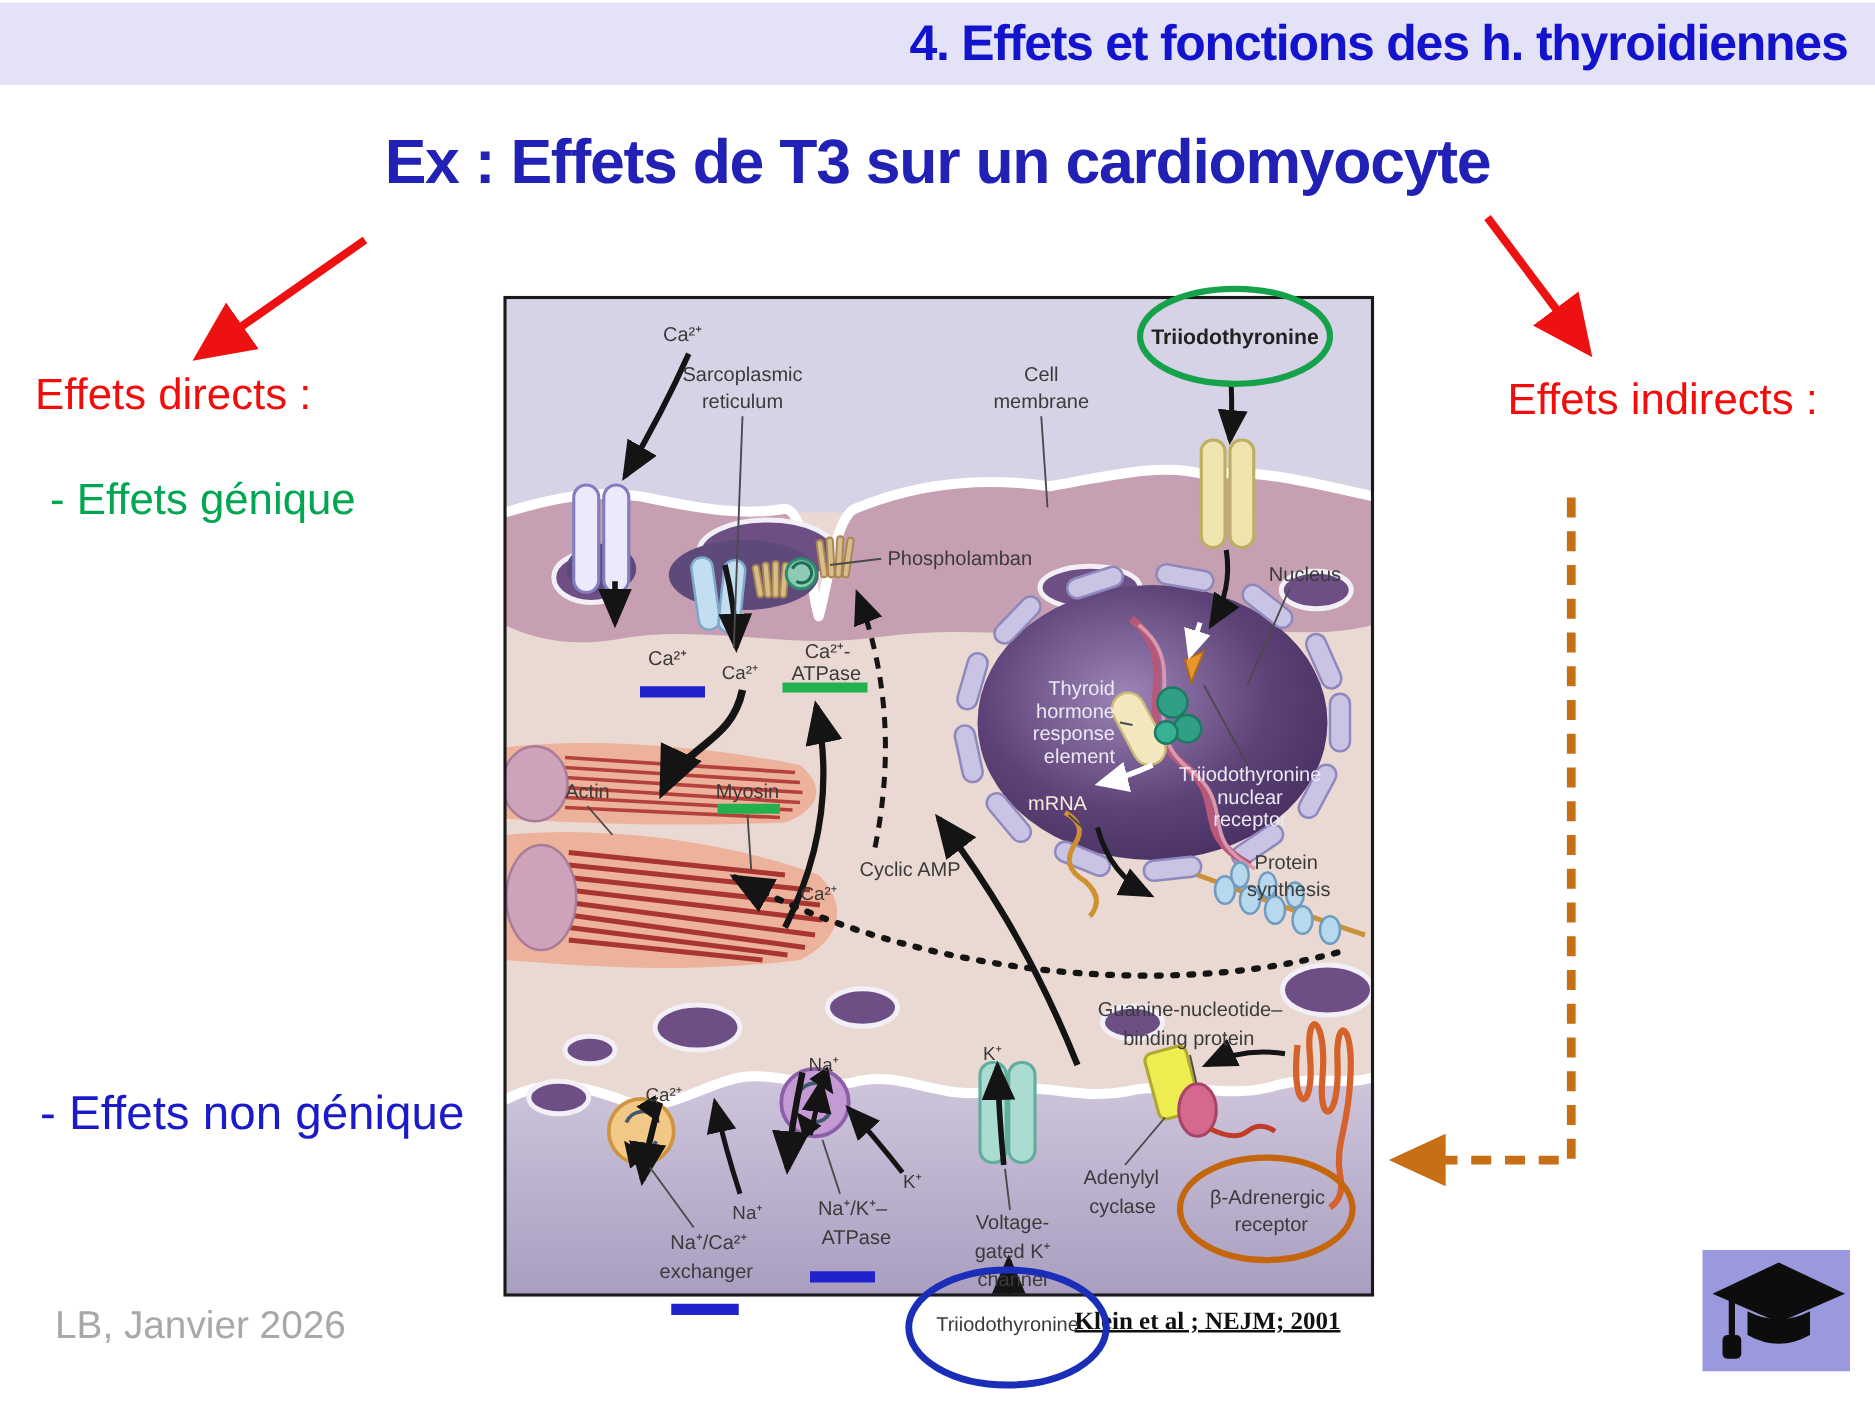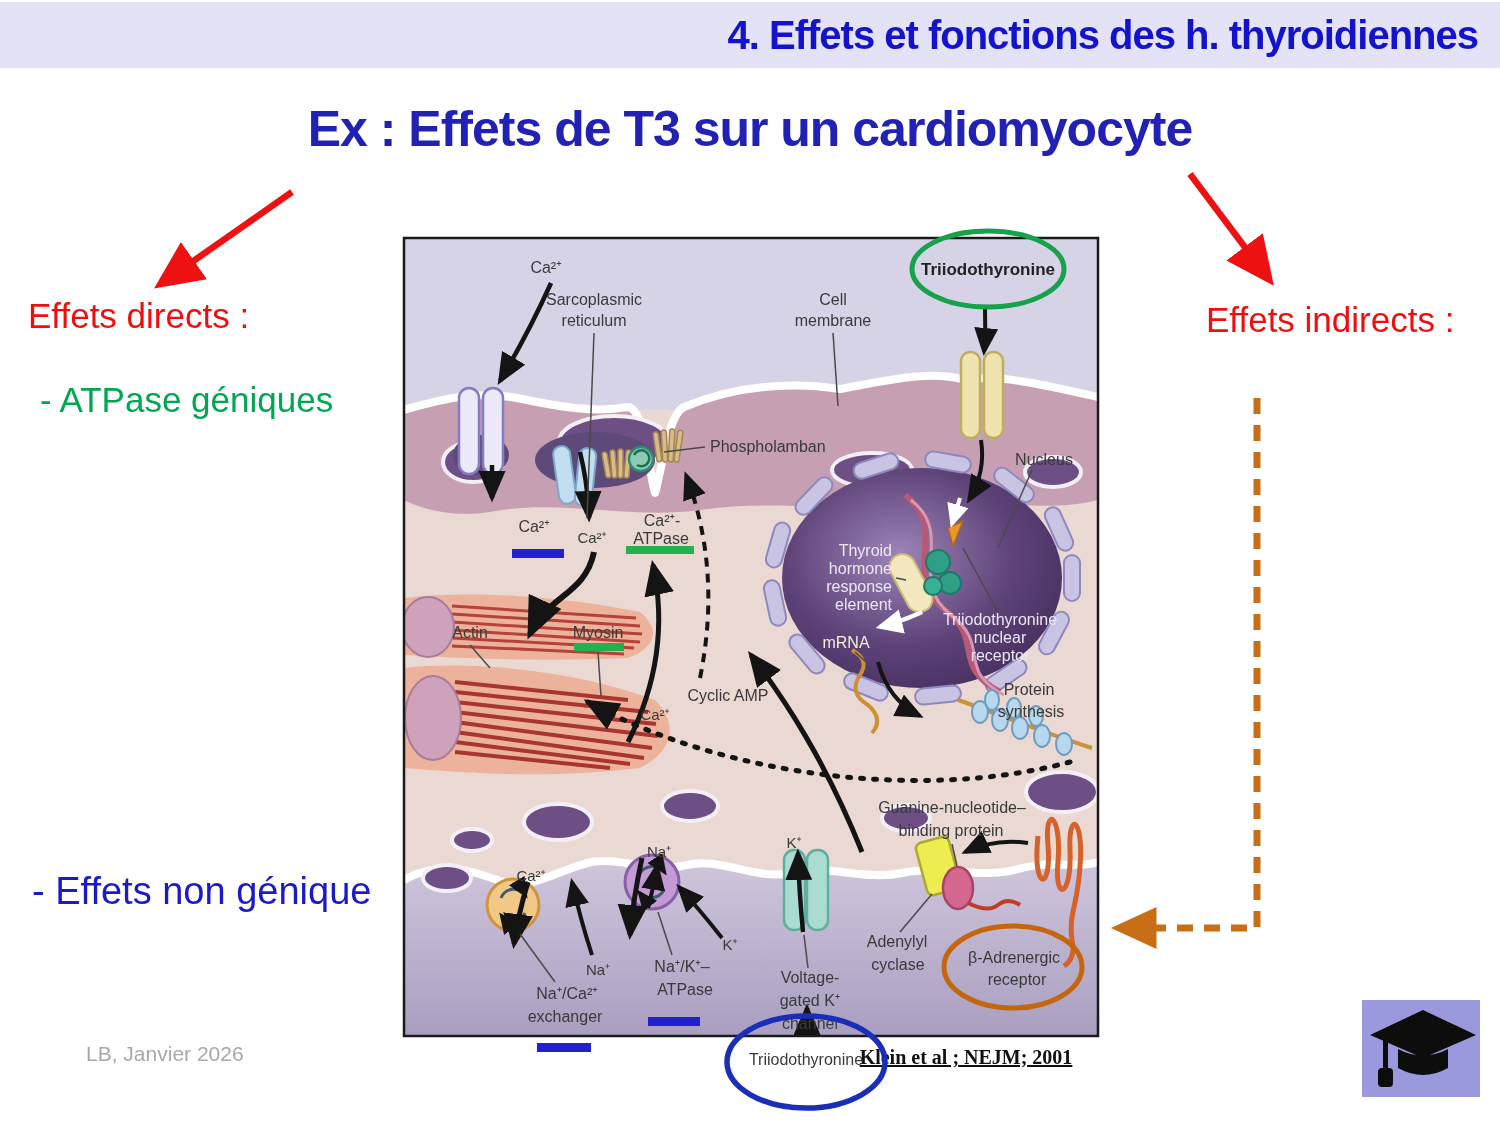--- a/index.html
+++ b/index.html
@@ -7,21 +7,21 @@
          font-family:"Liberation Sans", sans-serif;}
   .header-bar{position:absolute;left:0;top:2px;width:100%;height:66px;background:#e3e2f6;
               display:flex;align-items:center;justify-content:flex-end;box-sizing:border-box;padding-right:22px;}
   .header-bar span{color:#1313cd;font-size:40px;font-weight:bold;letter-spacing:-1px;text-align:right;}
   .page-title{position:absolute;left:0;top:100px;width:100%;text-align:center;
               color:#2121b5;font-size:50px;font-weight:bold;letter-spacing:-1px;}
   .note{position:absolute;white-space:nowrap;}
   .note-red{color:#f20d0d;font-size:35px;}
   .note-green{color:#00a651;font-size:35px;}
   .note-blue{color:#1a1ac8;font-size:38px;}
-  .credit{position:absolute;left:44px;top:1042px;color:#a8a8a8;font-size:21px;margin-left:42px;}
+  .credit{position:absolute;left:44px;top:1042px;color:#a8a8a8;font-size:31px;}
   .citation{position:absolute;left:846px;top:1046px;width:240px;text-align:center;
             font-family:"Liberation Serif", serif;font-size:20px;font-weight:bold;
             text-decoration:underline;color:#111;}
   .cap-box{position:absolute;left:1362px;top:1000px;width:118px;height:97px;background:#9b99dd;}
   svg.overlay{position:absolute;left:0;top:0;}
   svg text{font-family:"Liberation Sans", sans-serif;fill:#3a3a3a;font-size:16px;}
   svg text.sm{font-size:15px;}
   svg text.lt{fill:#ece8f2;}
   svg text.cream{fill:#f4ecd9;}
   svg text.b{font-weight:bold;font-size:17px;fill:#222;}
@@ -31,21 +31,21 @@
 
 <div class="slide">
 
   <div class="header-bar">
     <span>4. Effets et fonctions des h. thyroidiennes</span>
   </div>
 
   <div class="page-title">Ex : Effets de T3 sur un cardiomyocyte</div>
 
   <div class="note note-red" style="left:28px;top:296px;">Effets directs :</div>
-  <div class="note note-green" style="left:40px;top:380px;">- ATPase géniques</div>
+  <div class="note note-green" style="left:40px;top:380px;">- Effets génique</div>
   <div class="note note-blue" style="left:32px;top:870px;">- Effets non génique</div>
   <div class="note note-red" style="left:1158px;top:300px;margin-left:48px;">Effets indirects :</div>
 
   <div class="citation">Klein et al ; NEJM; 2001</div>
   <div class="credit">LB, Janvier 2026</div>
 
   <div class="cap-box">
     <svg width="118" height="97" viewBox="0 0 118 97">
       <polygon points="61,10 114,35 61,58 8,35" fill="#0d0d0d"></polygon>
       <path d="M 36 49 q 25 13 50 0 v 19 q -25 14 -50 0 Z" fill="#0d0d0d"></path>

